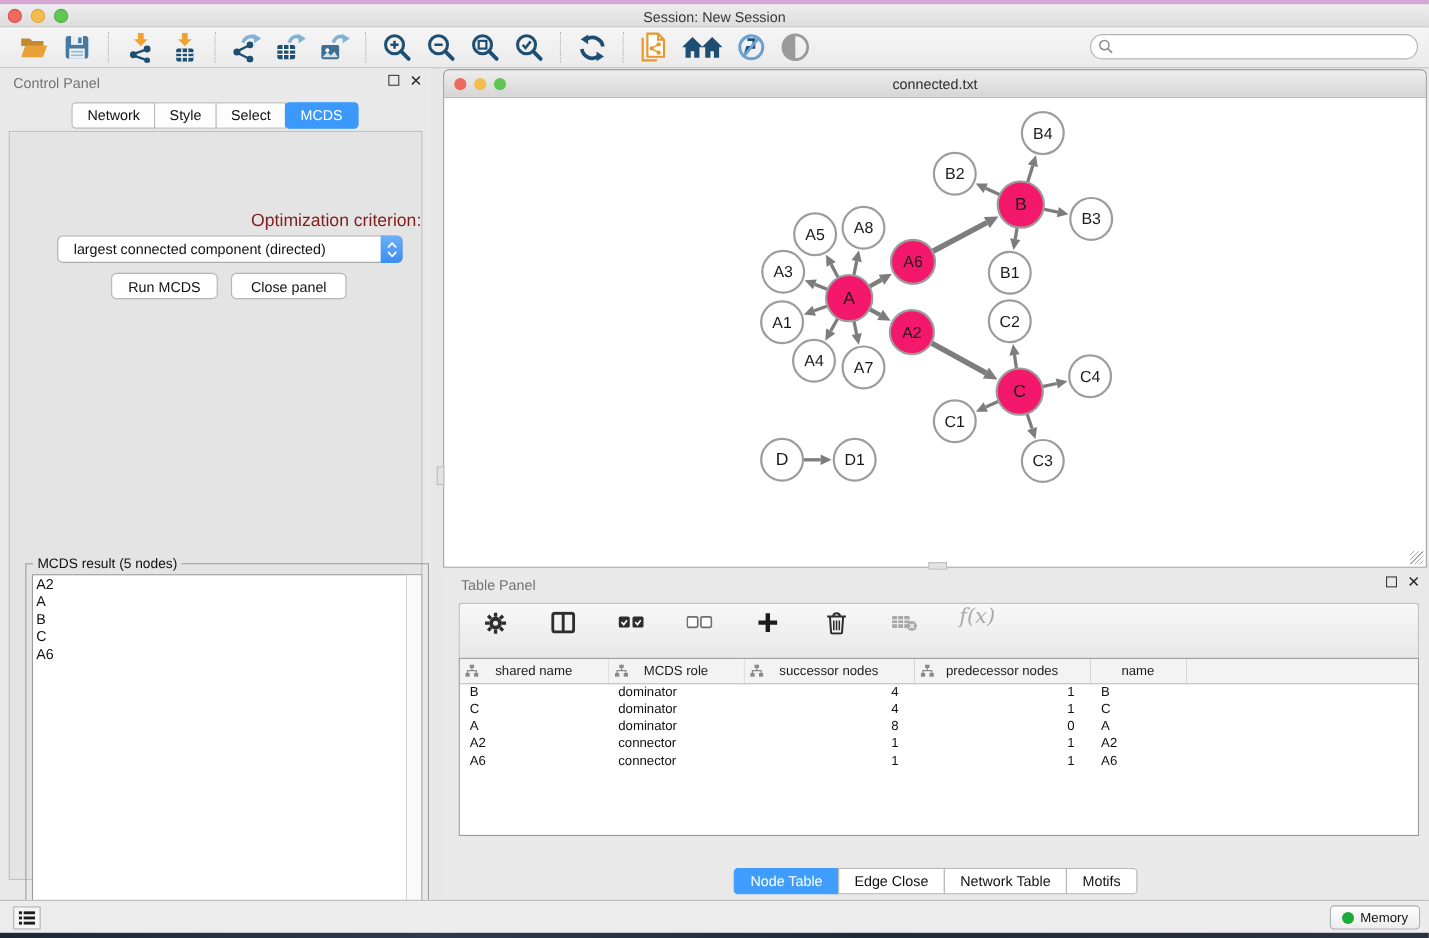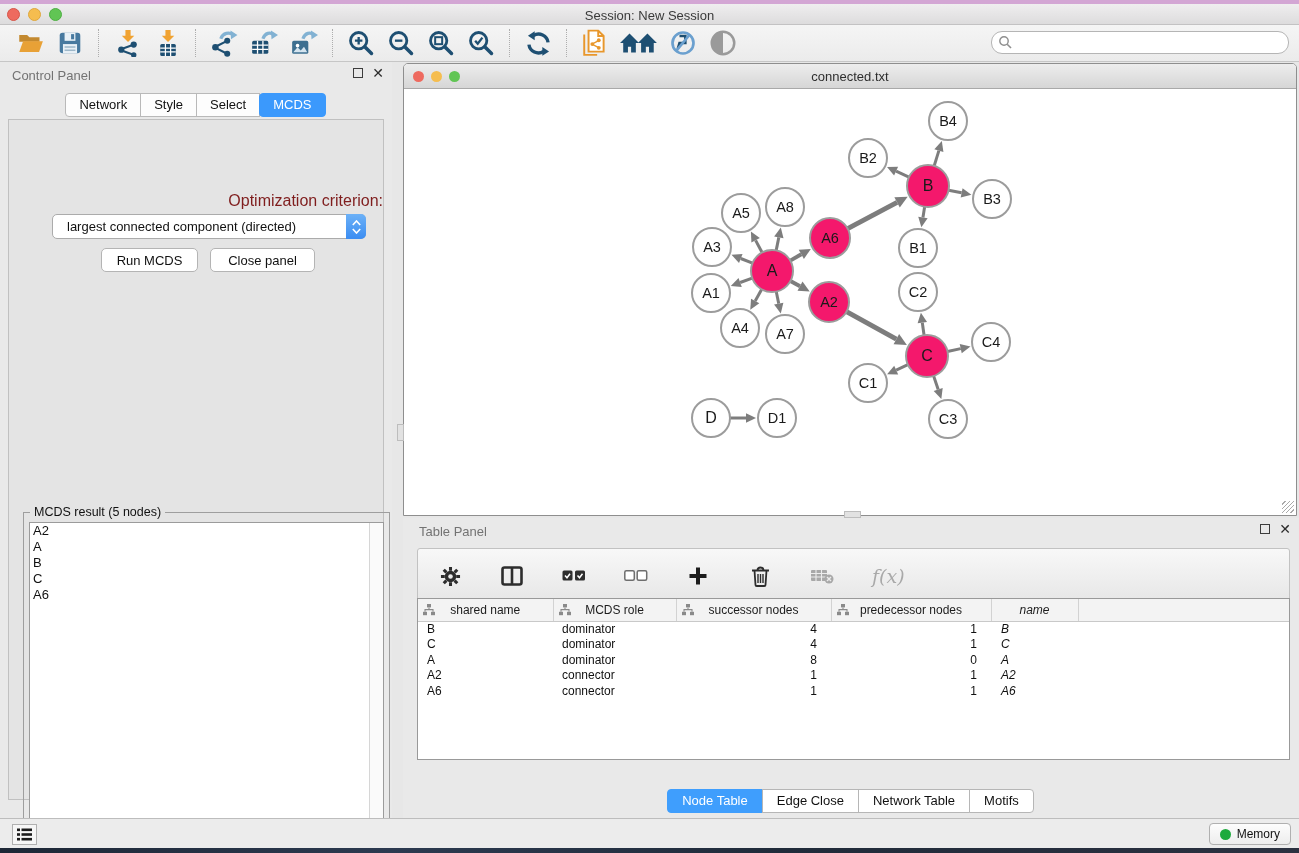--- a/index.html
+++ b/index.html
@@ -78,32 +78,32 @@
   .nw-grip { position:absolute; right:2px; bottom:2px; width:12px; height:12px;
     background:repeating-linear-gradient(135deg,transparent,transparent 2px,#aaa 2px,#aaa 3px); }
 
   .splitter-v { position:absolute; left:397px; top:424px; width:7px; height:17px; background:#e2e2e2; border:1px solid #bdbdbd; }
   .splitter-h { position:absolute; left:844px; top:511px; width:17px; height:7px; background:#e2e2e2; border:1px solid #bdbdbd; }
 
   
   .table-panel { position:absolute; left:403px; top:518px; width:896px; height:300px; background:#e9e9e9; }
   .tp-toolbar { position:absolute; left:14px; top:30px; width:873px; height:56px;
     background:linear-gradient(#f8f8f8,#e6e6e6); border:1px solid #c2c2c2; border-radius:3px;
-    display:flex; align-items:center; padding-left:14px;gap:24px; }
+    display:flex; align-items:flex-start; padding-left:14px;gap:24px; }
   .tp-btn { width:36px; height:34px; display:flex; align-items:center; justify-content:center; margin-right:2px; }
   .fx-label { font-size:19px; font-style:italic; font-family:"DejaVu Serif",serif; color:#a9a9a9; margin-left:6px; }
 
   .node-table-wrap { position:absolute; left:14px; top:80px; width:873px; height:162px; background:#fff; border:1px solid #999; overflow:hidden; }
   table.node-table { border-collapse:collapse; width:100%; table-layout:fixed; }
   .node-table th { height:22px; background:#f3f3f3; border-bottom:1px solid #c9c9c9; border-right:1px solid #d2d2d2;
     font-weight:normal; font-size:12px; color:#1c1c1c; position:relative; }
   .node-table th .th-flex { display:flex; align-items:center; justify-content:center; gap:4px; }
   .node-table th .tree-ico { position:absolute; left:5px; top:5px; }
   .node-table td { font-size:12px; height:15.5px; color:#111; white-space:nowrap; overflow:hidden; }
-  .c0 { width:135px; } .c1 { width:123px; } .c2 { width:155px; } .c3 { width:160px; } .c4 { width:87px;font-style:italic; } .cf { width:auto; border-right:none !important; }
+  .c0 { width:135px; } .c1 { width:123px; } .c2 { width:155px; } .c3 { width:160px; } .c4 { width:87px; } .cf { width:auto; border-right:none !important; }
   td.c0 { padding-left:9px; } td.c1 { padding-left:9px; }
   td.c2, td.c3 { text-align:right; padding-right:14px; }
   td.c4 { padding-left:10px; }
   th.cf { background:#f3f3f3; }
 
   .bottom-tabs { position:absolute; left:0; top:271px; width:100%; display:flex; justify-content:center; }
   .seg { background:#fff; border:1px solid #b6b6b6; padding:3px 14px 4px; font-size:13px; margin-left:-1px; color:#111; }
   .seg:first-child { border-radius:4px 0 0 4px; }
   .seg:last-child { border-radius:0 4px 4px 0; }
   .seg.active { background:#3f9efd; border-color:#3f9efd; color:#fff; }

